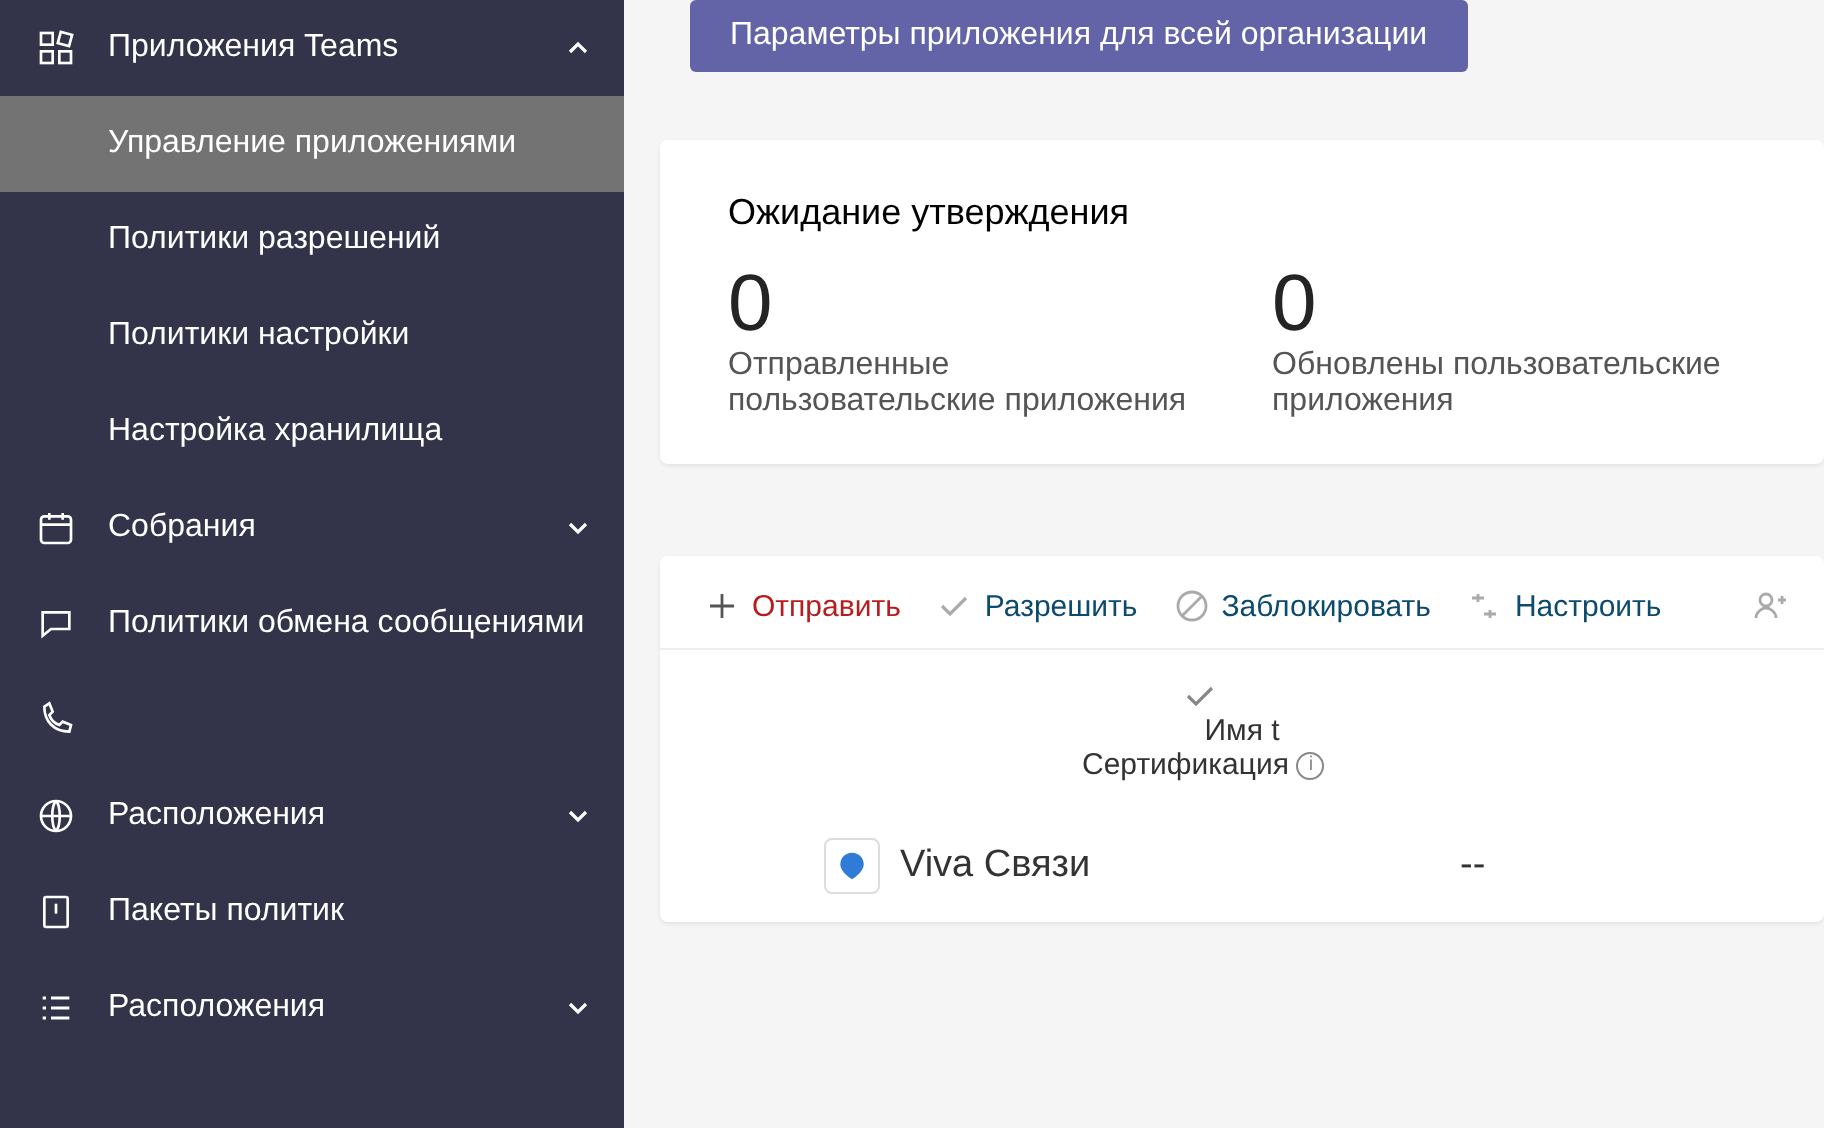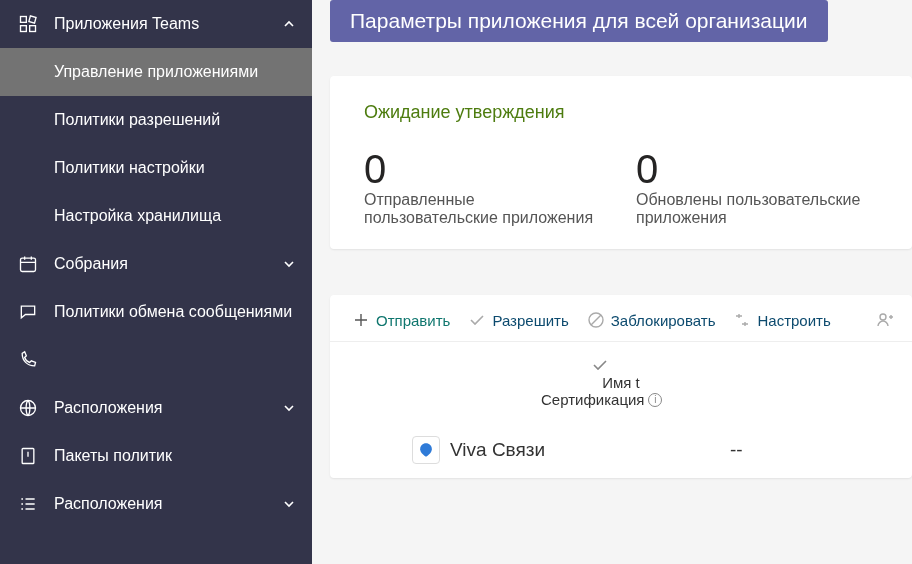--- a/index.html
+++ b/index.html
@@ -58,40 +58,40 @@
       padding: 0 0 0 14px;
       overflow: hidden;
       position: relative;
       background: #f5f5f5;
     }
     .btn-primary {
       background: #6264a7;
       color: #fff;
       border: none;
       padding: 9px 20px;
-      font-size: 21px;
+      font-size: 16px;
       border-radius: 3px;
       cursor: pointer;
       margin-top: 0px;
-      margin-left: 4px;
+      margin-left: 19px;
     }
 
     .card {
       background: #fff;
       margin-top: 34px;
       margin-left: 4px;
       margin-right: 0;
       padding: 26px 34px 22px 34px;
       border-radius: 4px;
       box-shadow: 0 1px 2px rgba(0,0,0,0.08);
     }
     .card-title {
       font-size: 18px;
-      color: #4d7c0f;
-      margin-bottom: 26px;
+      color: #000000;
+      margin-bottom: 15px;
     }
     .stats-row { display: flex; gap: 30px; }
     .stat { flex: 1; }
     .stat-value {
       font-size: 40px;
       font-weight: 400;
       color: #252424;
       line-height: 1;
     }
     .stat-label {
@@ -117,21 +117,21 @@
       font-size: 15px;
     }
     .toolbar-btn {
       display: flex;
       align-items: center;
       gap: 6px;
       cursor: pointer;
       background: none;
       border: none;
       font-size: 15px;
-      color: #0f766e;
+      color: #b91c1c;
       padding: 4px 0;
     }
     .toolbar-btn.disabled { color: #0c4a6e; }
     .toolbar-icon {
       width: 18px;
       height: 18px;
       display: flex;
       align-items: center;
       justify-content: center;
     }

